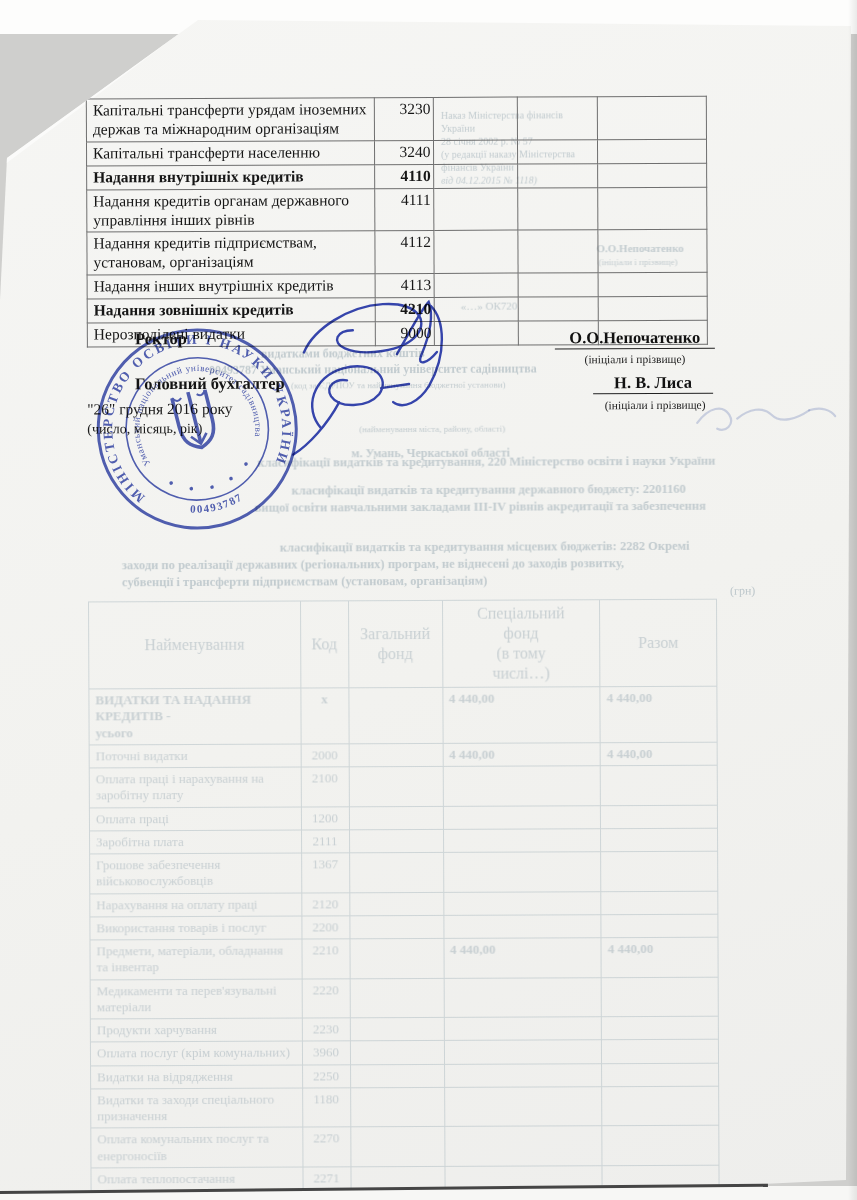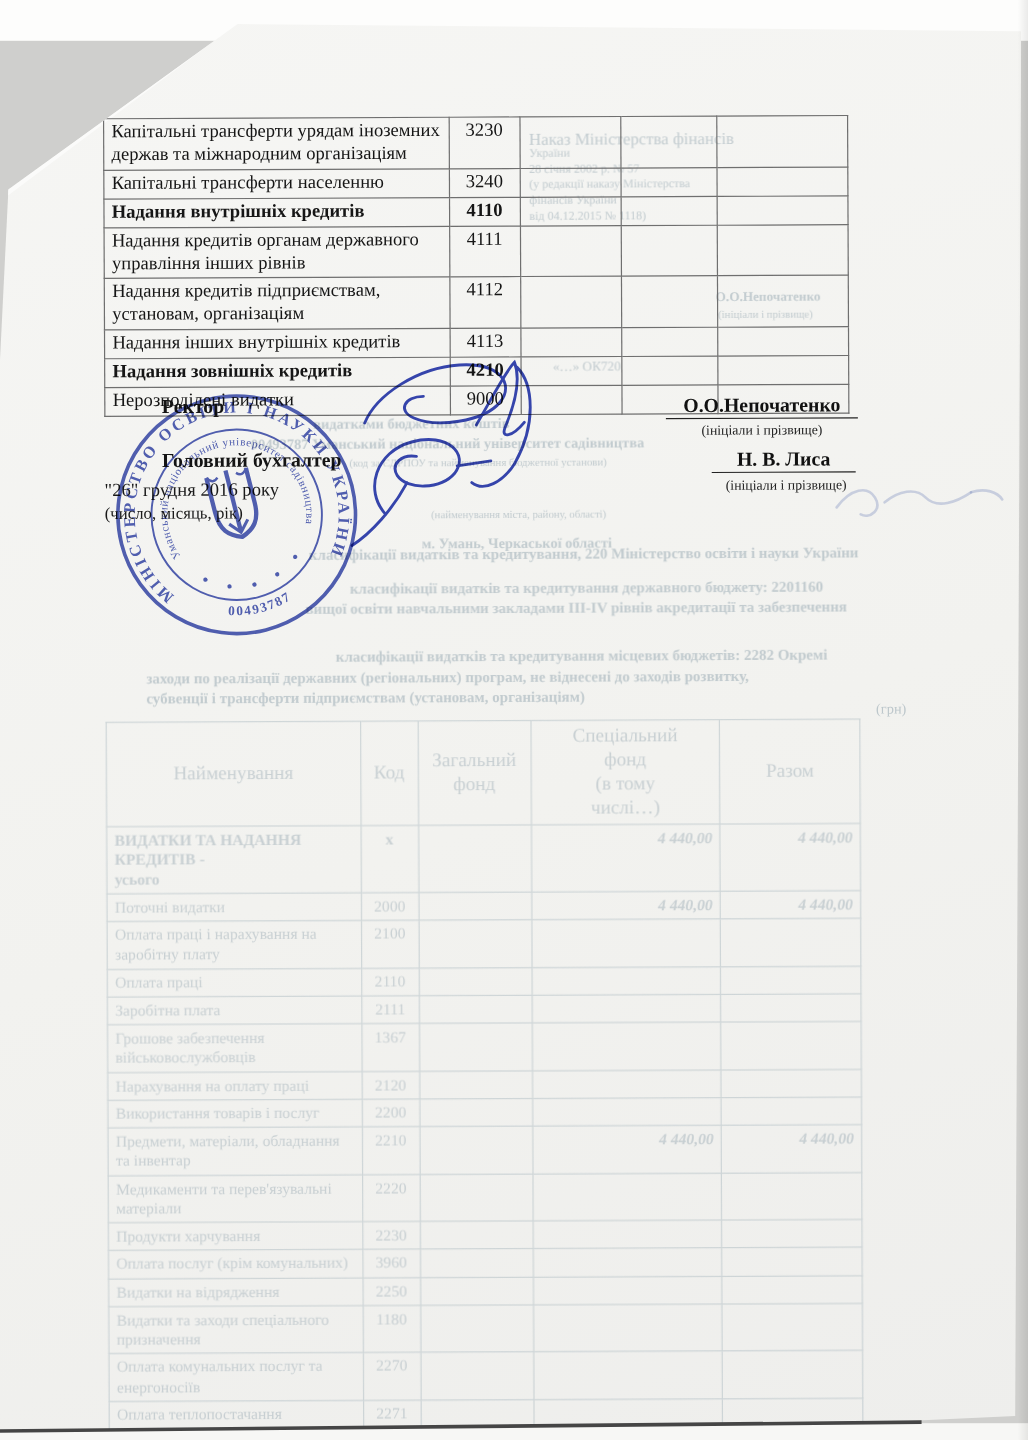--- a/index.html
+++ b/index.html
@@ -24,21 +24,21 @@
   .fold-edge{position:absolute;left:-2px;top:162px;width:248px;height:2px;background:#d9d9d5;
     transform:rotate(-36deg);transform-origin:left center;}
   .bottom-line{position:absolute;left:0;top:1191px;width:768px;height:3px;background:#454545;
     transform:rotate(-0.55deg);transform-origin:left center;}
   .content{position:absolute;inset:0;transform:rotate(-0.25deg);transform-origin:420px 600px;}
 
   
   table.main{position:absolute;left:88px;top:97px;border-collapse:collapse;width:621px;
     font-size:15.5px;line-height:1.22;color:#161616;}
   table.main td{border:1px solid #6f6f6f;padding:2px 6px;vertical-align:top;background:transparent;}
-  table.main td.code{text-align:center;padding:2px 2px;}
+  table.main td.code{text-align:right;padding:2px 2px;}
   table.main tr.bold td{font-weight:bold;}
 
   
   .lbl{position:absolute;font-weight:bold;font-size:16.5px;color:#141414;padding-left:48px;}
   .plain{position:absolute;font-size:15.5px;color:#1a1a1a;}
   .sigline{position:absolute;border-bottom:1.6px solid #222;text-align:center;}
   .signame{font-weight:bold;font-size:16.5px;color:#111;padding-bottom:1px;}
   .sighint{position:absolute;font-size:11.5px;color:#222;text-align:center;}
 
   
@@ -48,43 +48,43 @@
   
   .bleed-frag{position:absolute;color:#9aabb4;opacity:.55;filter:blur(.3px);white-space:nowrap;}
   .bleed-frag.b{font-weight:bold;}
   .unit{position:absolute;left:730px;top:585px;font-size:12px;color:#9aabb4;opacity:.6;text-align:right;}
   table.faint{position:absolute;left:88px;top:600px;border-collapse:collapse;width:629px;
     font-size:13px;line-height:1.25;color:#90a2ad;opacity:.42;filter:blur(.25px);}
   table.faint td,table.faint th{border:1px solid #9fb0b8;padding:3px 6px;vertical-align:top;
     font-weight:normal;white-space:pre-line;}
   table.faint th{text-align:center;vertical-align:middle;font-size:16px;}
   table.faint td.c{text-align:center;}
-  table.faint td.v{text-align:right;font-weight:bold;font-style:italic;}
+  table.faint td.v{text-align:left;font-weight:bold;}
   table.faint tr.capsrow td{font-weight:bold;}
 </style>
 </head>
 <body>
 
 <div class="scan">
   <div class="edge-top"></div>
   <div class="edge-bottom"></div>
 
   <div class="paper">
     <div class="fold"></div>
     <div class="fold-edge"></div>
 
     <div class="content">
 
       <div id="bleed-frags">
-          <div class="bleed-frag" style="left: 443px; top: 110px; font-size: 14px;">Наказ Міністерства фінансів</div>
+          <div class="bleed-frag" style="left: 443px; top: 110px; font-size: 10px;">Наказ Міністерства фінансів</div>
           <div class="bleed-frag" style="left: 443px; top: 123px; font-size: 10px;">України</div>
           <div class="bleed-frag" style="left: 443px; top: 136px; font-size: 10px;">28 січня 2002 р. № 57</div>
           <div class="bleed-frag" style="left: 443px; top: 149px; font-size: 10px;">(у редакції наказу Міністерства</div>
           <div class="bleed-frag" style="left: 443px; top: 162px; font-size: 10px;">фінансів України</div>
-          <div class="bleed-frag" style="left: 443px; top: 175px; font-size: 10px;">від 04.12.2015 № 1118)</div>
+          <div class="bleed-frag" style="left: 443px; top: 175px; font-size: 10px; font-style: italic;">від 04.12.2015 № 1118)</div>
           <div class="bleed-frag" style="left: 462px; top: 300px; font-size: 11px;">«…» ОК720</div>
           <div class="bleed-frag b" style="left: 598px; top: 243px; font-size: 11px;">О.О.Непочатенко</div>
           <div class="bleed-frag" style="left: 600px; top: 258px; font-size: 9px;">(ініціали і прізвище)</div>
           <div class="bleed-frag b" style="left: 262px; top: 346px; font-size: 12px;">видатками бюджетних коштів</div>
           <div class="bleed-frag b" style="left: 210px; top: 362px; font-size: 12px;">00493787   Уманський національний університет садівництва</div>
           <div class="bleed-frag" style="left: 292px; top: 380px; font-size: 9px;">(код за ЄДРПОУ та найменування бюджетної установи)</div>
           <div class="bleed-frag b" style="left: 352px; top: 406px; font-size: 12px; margin-top: 40px;">м. Умань, Черкаської області</div>
           <div class="bleed-frag" style="left: 360px; top: 424px; font-size: 9px;">(найменування міста, району, області)</div>
           <div class="bleed-frag b" style="left: 258px; top: 455px; font-size: 12.5px;">класифікації видатків та кредитування, 220 Міністерство освіти і науки України</div>
           <div class="bleed-frag b" style="left: 292px; top: 483px; font-size: 12.5px;">класифікації видатків та кредитування державного бюджету: 2201160</div>
@@ -134,21 +134,21 @@
             </tr>
             <tr>
               <td>Оплата праці і нарахування на заробітну плату</td>
               <td class="c">2100</td>
               <td class="v"></td>
               <td class="v"></td>
               <td class="v"></td>
             </tr>
             <tr>
               <td>Оплата праці</td>
-              <td class="c">2110</td>
+              <td class="c">1200</td>
               <td class="v"></td>
               <td class="v"></td>
               <td class="v"></td>
             </tr>
             <tr>
               <td>Заробітна плата</td>
               <td class="c">2111</td>
               <td class="v"></td>
               <td class="v"></td>
               <td class="v"></td>

